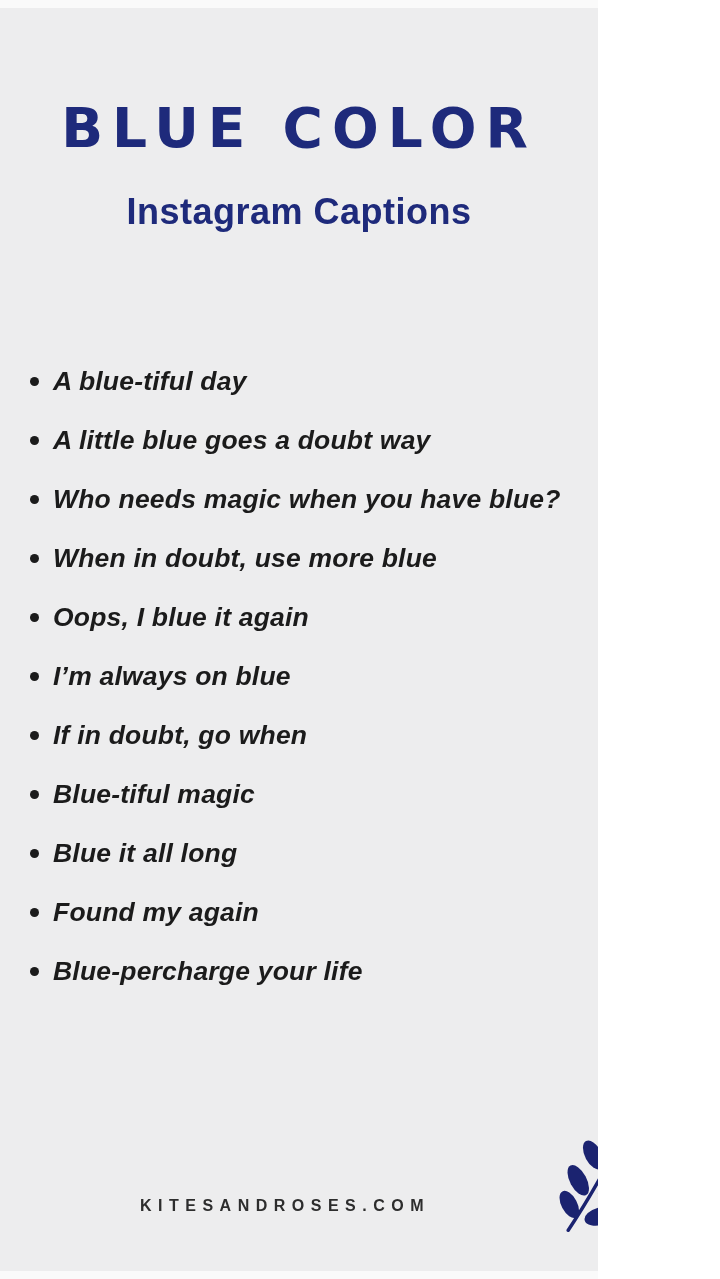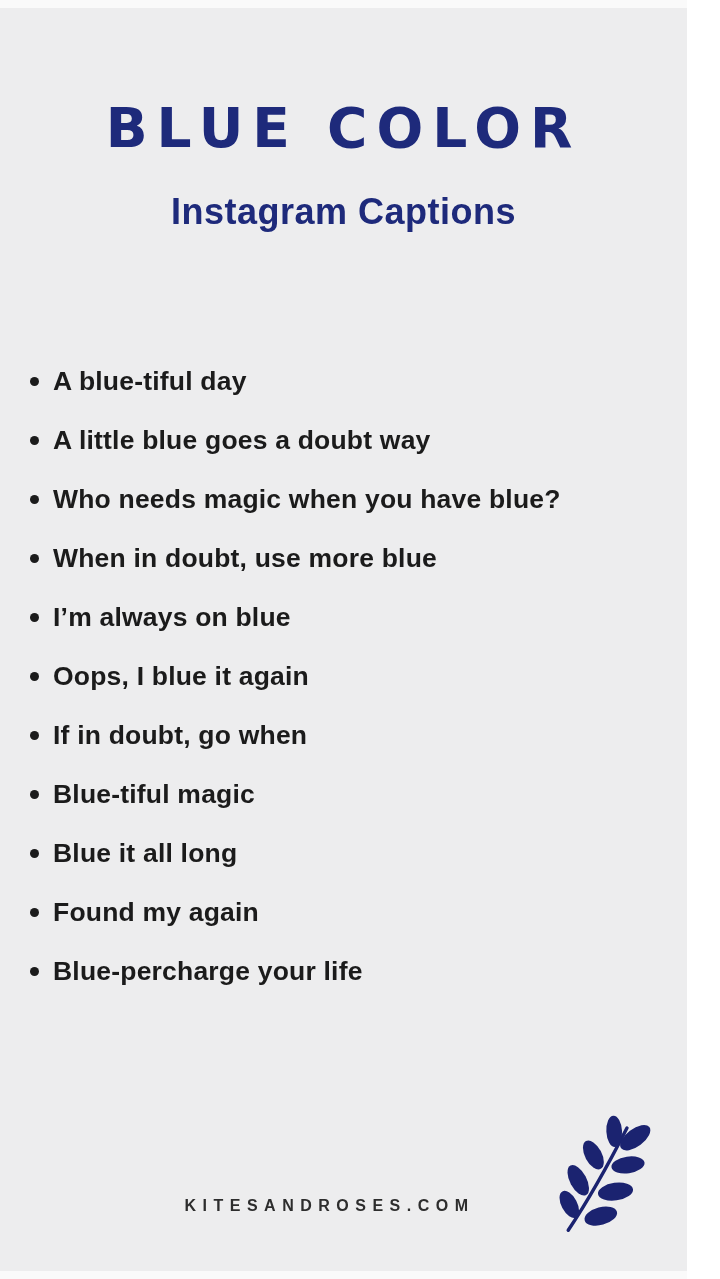--- a/index.html
+++ b/index.html
@@ -7,21 +7,21 @@
     --navy: #1E2A7B;
     --leaf: #1B2370;
     --text: #1B1B1B;
     --footer-text: #2D2D2D;
     --edge: #FAFAFA;
   }
   * { box-sizing: border-box; }
   html, body { margin: 0; padding: 0; background: #ffffff; }
   .canvas {
     position: relative;
-    width: 687px;
+    width: 598px;
     height: 1279px;
     background: var(--bg);
     overflow: hidden;
     font-family: "Liberation Sans", sans-serif;
   }
   .edge-top, .edge-bottom {
     position: absolute; left: 0; right: 0; height: 8px;
     background: var(--edge);
   }
   .edge-top { top: 0; }
@@ -51,20 +51,21 @@
   }
 
   .captions {
     position: absolute;
     top: 352px;
     left: 30px;
     right: 16px;
     margin: 0;
     padding: 0;
     list-style: none;
+    font-style: italic;
   }
   .captions li {
     display: flex;
     align-items: center;
     height: 59px;
   }
   .dot {
     flex: 0 0 auto;
     width: 9px; height: 9px;
     border-radius: 50%;
@@ -121,25 +122,25 @@
     <li>
         <span class="dot"></span>
         <span class="caption-text">Who needs magic when you have blue?</span>
       </li>
     <li>
         <span class="dot"></span>
         <span class="caption-text">When in doubt, use more blue</span>
       </li>
     <li>
         <span class="dot"></span>
-        <span class="caption-text">I’m always on blue</span>
+        <span class="caption-text">Oops, I blue it again</span>
       </li>
     <li>
         <span class="dot"></span>
-        <span class="caption-text">Oops, I blue it again</span>
+        <span class="caption-text">I’m always on blue</span>
       </li>
     <li>
         <span class="dot"></span>
         <span class="caption-text">If in doubt, go when</span>
       </li>
     <li>
         <span class="dot"></span>
         <span class="caption-text">Blue-tiful magic</span>
       </li>
     <li>

